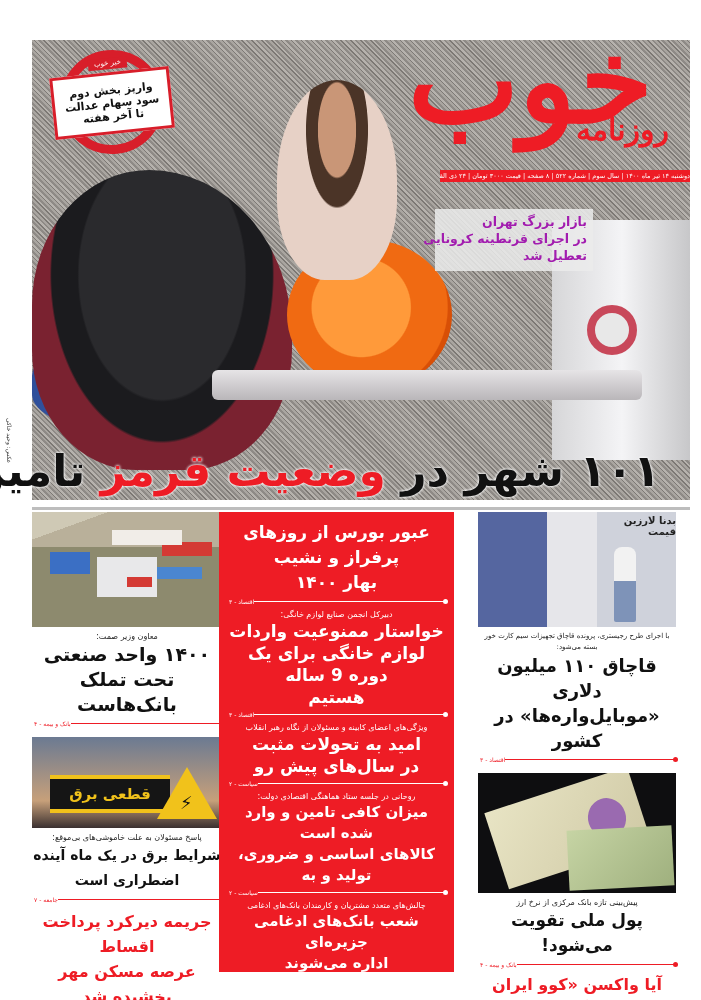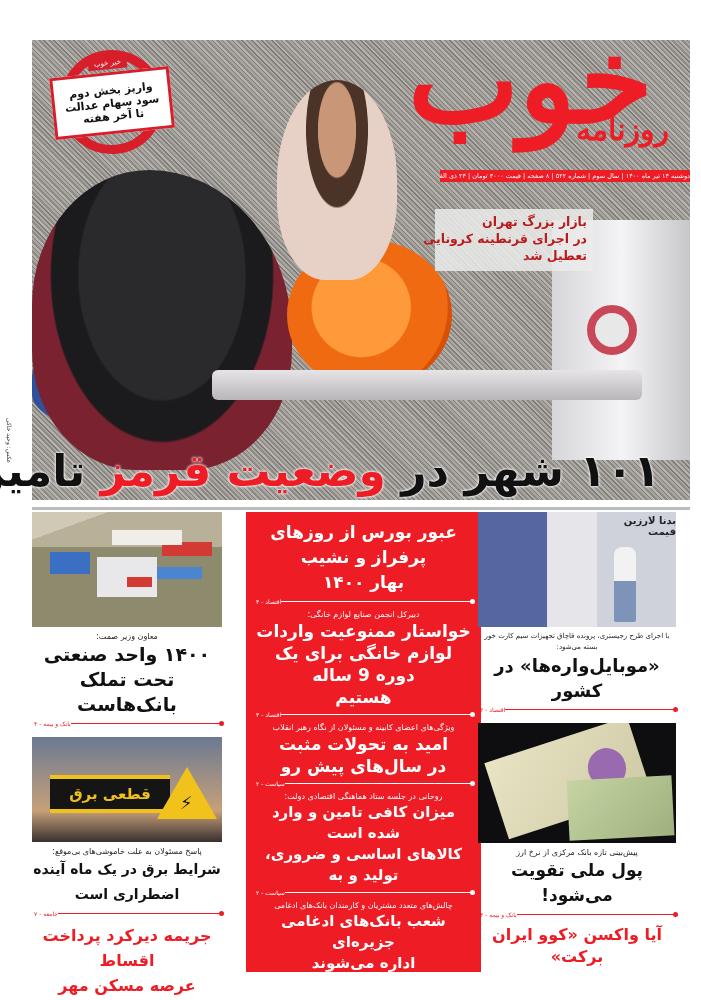--- a/index.html
+++ b/index.html
@@ -28,47 +28,47 @@
   .dateline{position:absolute;left:440px;top:170px;width:250px;height:12px;background:#ee1c25;color:#fff;font-size:6.5px;line-height:12px;text-align:center;white-space:nowrap;overflow:hidden;}
   
   .stamp{position:absolute;left:52px;top:50px;width:120px;height:105px;transform:rotate(-6deg);}
   .stamp .ring{position:absolute;left:8px;top:0;width:104px;height:104px;border-radius:50%;border:9px solid #d81e2a;box-sizing:border-box;}
   .stamp .box{position:absolute;left:0;top:22px;width:120px;height:62px;background:#fff;border:3px solid #d81e2a;box-sizing:border-box;
     display:flex;flex-direction:column;align-items:center;justify-content:center;}
   .stamp .tag{position:absolute;left:40px;top:8px;background:#d81e2a;color:#fff;font-size:7px;padding:0 6px;line-height:11px;}
   .stamp .line{font-weight:bold;font-size:11px;line-height:13px;color:#111;}
   
   .bazaar{position:absolute;left:435px;top:209px;width:158px;height:62px;background:rgba(235,235,235,.85);padding:4px 6px;box-sizing:border-box;text-align:right;}
-  .bazaar div{font-weight:bold;font-size:12.5px;line-height:17px;color:#b91c1c;white-space:nowrap;}
+  .bazaar div{font-weight:bold;font-size:12.5px;line-height:17px;color:#a21caf;white-space:nowrap;}
   
   .headline{position:absolute;left:60px;top:441px;width:600px;height:60px;text-align:center;font-weight:bold;font-size:44px;line-height:60px;color:#111;white-space:nowrap;
     text-shadow:0 0 3px #fff,0 0 3px #fff;}
   .headline .red{color:#ee1c25;}
   .photocredit{position:absolute;left:6px;top:418px;writing-mode:vertical-rl;font-size:6px;color:#333;}
   .rule-top{position:absolute;left:32px;top:507px;width:658px;height:3px;background:#bdbdbd;}
   
   .col{position:absolute;top:512px;}
   .col-left{left:32px;width:190px;}
-  .col-mid{left:246px;width:235px;}
+  .col-mid{left:219px;width:235px;}
   .col-right{left:478px;width:198px;}
   .photo{width:100%;position:relative;overflow:hidden;}
   .kicker{font-size:8px;color:#222;text-align:center;margin-top:4px;line-height:11px;}
   .title{font-weight:bold;text-align:center;color:#111;line-height:25px;}
   .title.red{color:#ee1c25;}
   .src{display:flex;align-items:center;margin-top:3px;direction:rtl;}
   .src .bar{flex:1;height:1px;background:#ee1c25;position:relative;}
   .src .bar:before{content:"";position:absolute;right:-2px;top:-2px;width:5px;height:5px;border-radius:50%;background:#ee1c25;}
   .src .lbl{font-size:6px;color:#ee1c25;margin-left:2px;order:2;white-space:nowrap;}
   
   .industrial{height:115px;background:
       linear-gradient(160deg,#cfc9b5 0 15%,transparent 15%),
       linear-gradient(180deg,#b9b09a 0 30%,#8d8a6e 30% 100%);}
   .industrial span{position:absolute;display:block;}
   
-  .blackout{height:105px;background:linear-gradient(180deg,#6b7a92 0%,#c7a07a 70%,#3a3030 100%);}
+  .blackout{height:91px;background:linear-gradient(180deg,#6b7a92 0%,#c7a07a 70%,#3a3030 100%);}
   .blackout .sign{position:absolute;left:18px;top:38px;width:120px;height:30px;background:#151515;border-top:4px solid #f1c21b;border-bottom:4px solid #f1c21b;box-sizing:content-box;color:#f1c21b;font-weight:bold;font-size:15px;text-align:center;line-height:30px;}
   .blackout .warn{position:absolute;left:125px;top:30px;width:0;height:0;border-left:30px solid transparent;border-right:30px solid transparent;border-bottom:52px solid #f1c21b;}
   .blackout .bolt{position:absolute;left:148px;top:55px;font-size:18px;color:#111;}
   
   .redblock{background:#ee1c25;color:#fff;padding:8px 8px 10px;box-sizing:border-box;height:460px;}
   .redblock .title{color:#fff;}
   .redblock .kicker{color:#fff;}
   .redblock .src .bar{background:#fff;}
   .redblock .src .bar:before{background:#fff;}
   .redblock .src .lbl{color:#fff;}
@@ -225,20 +225,21 @@
     </div>
   </div>
 
   <div class="col col-right">
     <div class="photo shop">
       <div style="position:absolute;left:118px;top:3px;font-size:10px;color:#222;font-weight:bold;">بدنا لارزین قیمت</div>
       <div class="man"></div>
     </div>
     <div class="kicker" style="font-size:7px;">با اجرای طرح رجیستری، پرونده قاچاق تجهیزات سیم کارت خور بسته می‌شود:</div>
     <div class="title" style="font-size:18px;">
+      <div>قاچاق ۱۱۰ میلیون دلاری</div>
       <div>«موبایل‌واره‌ها» در کشور</div>
     </div>
     <div class="src">
         <span class="bar"></span>
         <span class="lbl">اقتصاد - ۳</span>
       </div>
 
     <div class="photo money" style="margin-top:10px;">
       <div class="note1"></div>
       <div class="face"></div>

